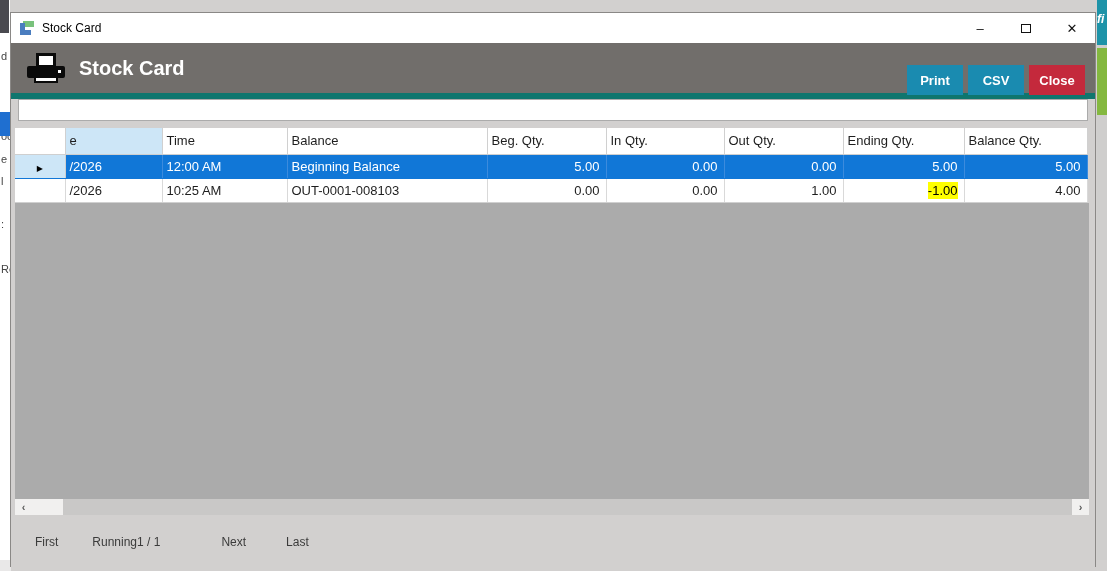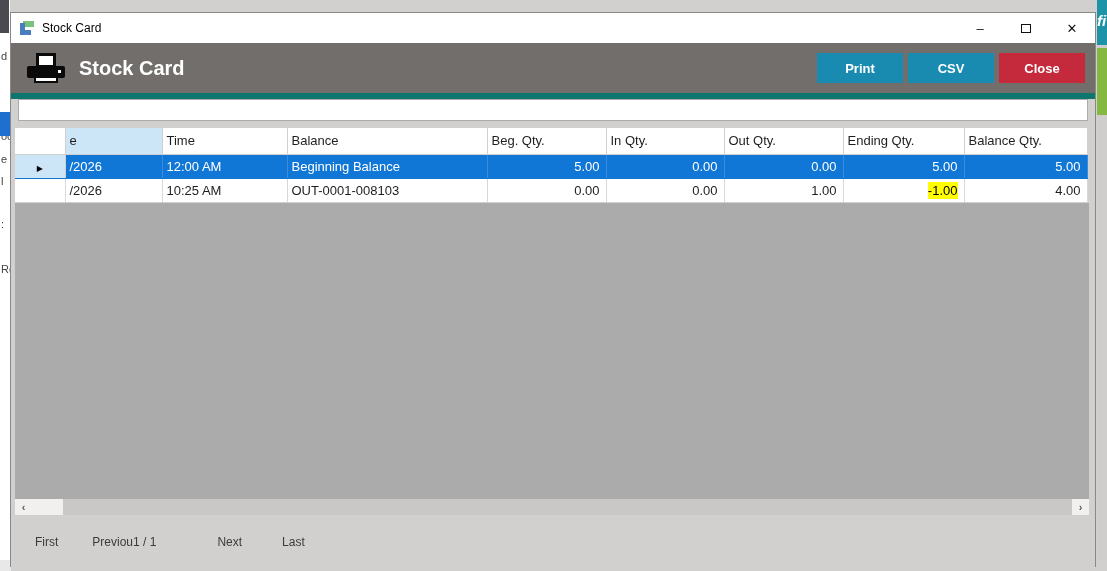--- a/index.html
+++ b/index.html
@@ -7,21 +7,21 @@
   .screen { position:relative; width:1107px; height:571px; background:#d2d0cf;
             font-family:"Liberation Sans", sans-serif; }
 
   
   .bg-left { position:absolute; left:0; top:0; width:10px; height:571px; background:#ffffff; overflow:hidden; }
   .bg-left .frag { position:absolute; left:1px; color:#444; font-size:11px; }
   .bg-left-dark { position:absolute; left:0; top:0; width:9px; height:33px; background:#4a4a50; }
   .bg-left-blue { position:absolute; left:0; top:112px; width:10px; height:24px; background:#1f6fd0; }
   .bg-right { position:absolute; right:0; top:0; width:10px; height:571px; background:#cfcecd; overflow:hidden; }
   .bg-right-teal { position:absolute; top:0; left:0; width:10px; height:45px; background:#1e93a8;
-                   color:#fff; font-style:italic; font-weight:bold; font-size:15px; }
+                   color:#fff; font-style:italic; font-weight:bold; font-size:12px; }
   .bg-right-teal span { position:absolute; top:12px; left:0; }
   .bg-right-green { position:absolute; top:48px; left:0; width:10px; height:67px; background:#84b840; }
   .bg-bottom { position:absolute; left:0; top:560px; width:1107px; height:11px; background:#d2d0cf; }
   .bg-bottom-light { position:absolute; left:0; top:0; width:178px; height:11px; background:#e9e8e8; }
 
   
   .dialog { position:absolute; left:10px; top:12px; width:1086px; height:555px;
             background:#0f766e; border:1px solid #8a8886; }
 
   .titlebar { position:relative; height:30px; background:#ffffff; display:flex; align-items:center; }
@@ -36,22 +36,22 @@
   .maxbox { display:block; width:10px; height:9px; border:1px solid #111; }
 
   .band { position:relative; height:50px; background:#716e6b; display:flex; align-items:center; }
   .printer { position:relative; width:38px; height:30px; margin-left:16px; }
   .printer .p-top    { position:absolute; left:9px;  top:0;    width:20px; height:15px; background:#fff; border:3px solid #0a0a0a; }
   .printer .p-body   { position:absolute; left:0;    top:13px; width:38px; height:12px; background:#0a0a0a; border-radius:2px; }
   .printer .p-body::after { content:""; position:absolute; right:4px; top:4px; width:3px; height:3px; background:#fff; }
   .printer .p-bottom { position:absolute; left:7px;  top:23px; width:24px; height:7px;  background:#fff; border:2px solid #0a0a0a; }
   .band-title { margin-left:14px; font-size:20px; font-weight:bold; color:#ffffff; }
   .band-buttons { position:absolute; right:10px; top:10px; display:flex; gap:5px; }
-  .btn { width:86px; height:30px; border:none; color:#fff; font-weight:bold; font-size:13px;
-         font-family:"Liberation Sans", sans-serif; cursor:pointer; }
+  .btn { width:56px; height:30px; border:none; color:#fff; font-weight:bold; font-size:13px;
+         font-family:"Liberation Sans", sans-serif; cursor:pointer;margin-top:12px; }
   .btn.teal { background:#1a8bb0; }
   .btn.red  { background:#c4293c; }
 
   .content { position:relative; height:473px; background:#d2d0cf; }
   .find { display:block; margin:6px 0 0 7px; width:1070px; height:22px; background:#fff;
           border:1px solid #ababab; padding:0 4px; font-size:12px; font-family:inherit; }
 
   .grid { margin:7px 0 0 4px; width:1072px; }
   table { border-collapse:collapse; table-layout:fixed; width:1072px; background:#fff; font-size:13px; color:#1e1e1e; }
   th { height:26px; font-weight:normal; text-align:left; padding:0 4px; background:#fff;
@@ -200,21 +200,21 @@
             <span>‹</span>
           </span>
         <span class="sb-thumb"></span>
         <span class="sb-btn right">
             <span>›</span>
           </span>
       </div>
 
       <div class="pager">
         <span class="pg pg-first">First</span>
-        <span class="pg pg-prev">Previou</span>
+        <span class="pg pg-prev">Running</span>
         <span class="pg pg-page">1 / 1</span>
         <span class="pg pg-next">Next</span>
         <span class="pg pg-last">Last</span>
       </div>
 
     </div>
   </div>
 </div>
 
 </body></html>

